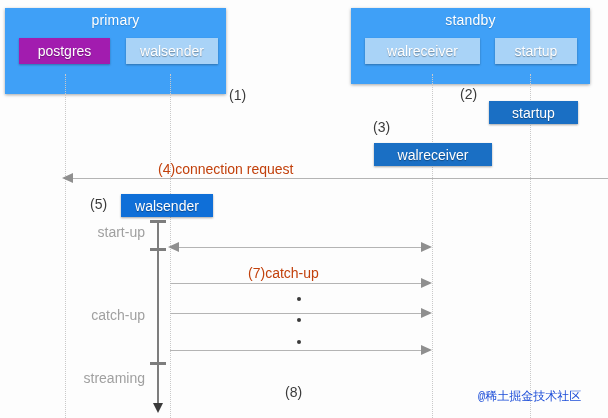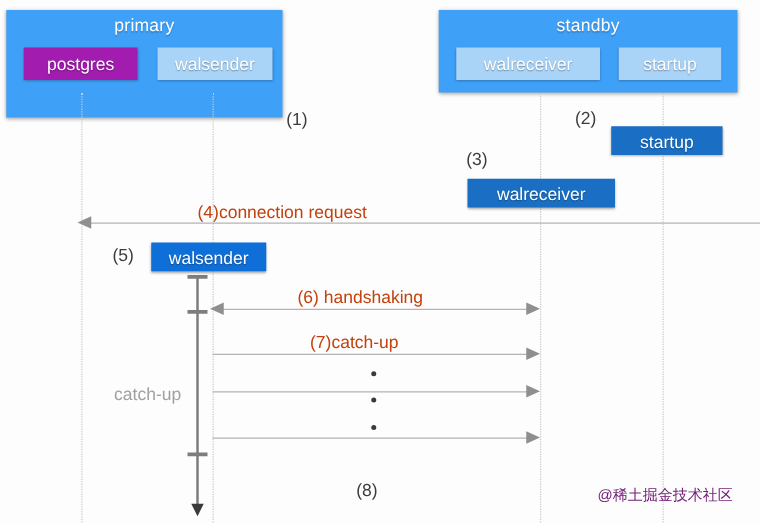--- a/index.html
+++ b/index.html
@@ -66,22 +66,23 @@
   .phase{
     position:absolute;
     font-size:14px;
     color:#a0a0a0;
     white-space:nowrap;
     text-align:right;
   }
   .watermark{
     position:absolute;
     font-size:12px;
-    color:#701a75;
+    color:#1d4ed8;
     white-space:nowrap;
+    font-family:Liberation Mono, monospace;
   }
 
   
   .arrow{position:absolute;height:0;border-top:1px solid #b4b4b4;}
   .head{
     position:absolute;
     width:0;height:0;
     border-top:5px solid transparent;
     border-bottom:5px solid transparent;
   }
@@ -107,21 +108,21 @@
   <div class="participant" style="left:5px;top:8px;width:221px;height:86px;">
     <div class="p-title">primary</div>
     <div class="proc dark" style="left:14px;top:30px;width:91px;height:26px;">
       <span>postgres</span>
     </div>
     <div class="proc light" style="left:121px;top:30px;width:92px;height:26px;">
       <span>walsender</span>
     </div>
   </div>
 
-  <div class="participant" style="left:351px;top:8px;width:239px;height:66px;">
+  <div class="participant" style="left:351px;top:8px;width:239px;height:76px;">
     <div class="p-title">standby</div>
     <div class="proc light" style="left:14px;top:30px;width:115px;height:26px;">
       <span>walreceiver</span>
     </div>
     <div class="proc light" style="left:144px;top:30px;width:82px;height:26px;">
       <span>startup</span>
     </div>
   </div>
 
   <div class="lifeline" style="left:65px;top:74px;height:344px;"></div>
@@ -151,25 +152,24 @@
   <div class="tag bright" style="left:121px;top:194px;width:92px;height:23px;">
     <span>walsender</span>
   </div>
 
   <div class="tick" style="left:150px;top:220px;width:16px;"></div>
   <div class="actbar" style="left:157px;top:220px;height:185px;"></div>
   <div class="tick" style="left:150px;top:248px;width:16px;"></div>
   <div class="tick" style="left:150px;top:362px;width:16px;"></div>
   <div class="downhead" style="left:153px;top:403px;"></div>
 
+  <div class="phase" style="left:60px;top:224px;width:85px;">start-up</div>
   <div class="phase" style="left:60px;top:307px;width:85px;">catch-up</div>
+  <div class="phase" style="left:50px;top:370px;width:95px;">streaming</div>
 
-  <div class="txt" style="left:238px;top:229px;">
-    <span>(6)</span>&nbsp;<span>handshaking</span>
-  </div>
   <div class="arrow" style="left:174px;top:247px;width:248px;"></div>
   <div class="head left" style="left:168px;top:242px;"></div>
   <div class="head right" style="left:421px;top:242px;"></div>
 
   <div class="txt" style="left:248px;top:265px;">
     <span>(7)</span><span>catch-up</span>
   </div>
   <div class="arrow" style="left:170px;top:283px;width:252px;"></div>
   <div class="head right" style="left:421px;top:278px;"></div>
 

